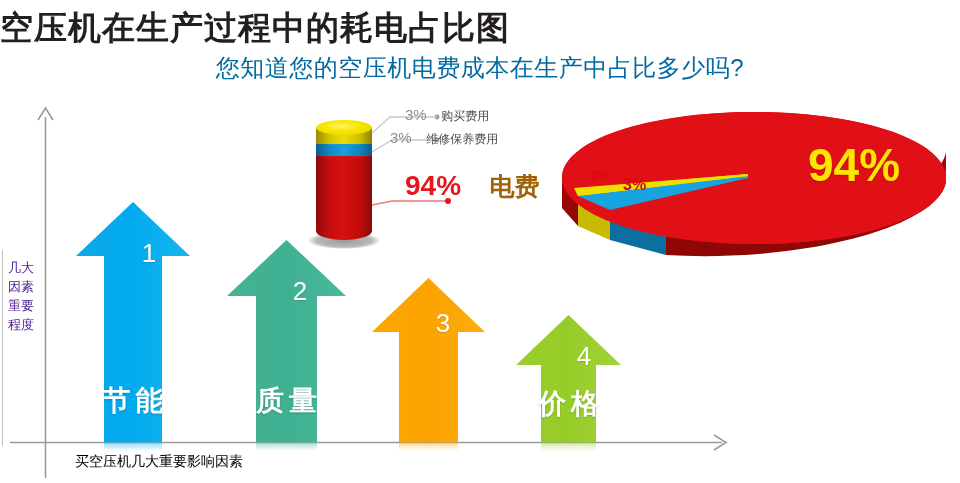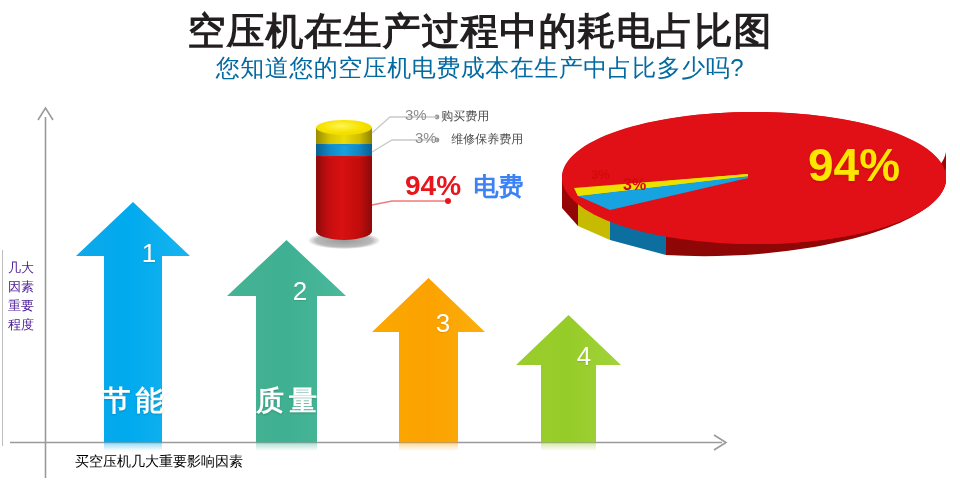--- a/index.html
+++ b/index.html
@@ -9,22 +9,22 @@
     background:#ffffff;
     font-family:"Liberation Sans","DejaVu Sans",sans-serif;
     overflow:hidden;
     position:relative;
   }
   #stage{position:absolute;left:0;top:0;width:960px;height:483px;}
 
   
   .title{
     position:absolute;left:0;top:6px;width:960px;
-    text-align:center;
-    font-size:38px;font-weight:bold;color:#231f20;
+    text-align:left;
+    font-size:33px;font-weight:bold;color:#231f20;
     letter-spacing:1px;
     white-space:nowrap;
   }
   .subtitle{
     position:absolute;left:0;top:52px;width:960px;
     text-align:center;
     font-size:24px;color:#0369a1;
     letter-spacing:0.5px;
     white-space:nowrap;
   }
@@ -102,21 +102,21 @@
     position:absolute;left:0;top:22px;width:56px;height:13px;
     background:#cf1212;border-radius:50%;
   }
 
   
   .callout{position:absolute;white-space:nowrap;}
   .callout .pct{color:#8c8c8c;font-size:15px;}
   .callout .txt{color:#4d4d4d;font-size:12px;}
   .callout-main{position:absolute;white-space:nowrap;}
   .callout-main .pct{color:#e8151c;font-size:28px;font-weight:bold;}
-  .callout-main .txt{color:#3b82f6;font-size:25px;font-weight:bold;margin-left:8px;}
+  .callout-main .txt{color:#a16207;font-size:25px;font-weight:bold;margin-left:24px;}
 
   
   .pie-wrap{position:absolute;left:548px;top:108px;width:412px;height:155px;}
   .pie-lab{
     position:absolute;font-weight:bold;white-space:nowrap;
   }
   .pie-lab-94{
     left:260px;top:30px;color:#ffe600;font-size:46px;
     text-shadow:0 1px 2px rgba(120,0,0,.35);
   }
@@ -197,20 +197,21 @@
       <defs>
         <linearGradient id="g4" x1="0" y1="0" x2="1" y2="0">
           <stop offset="0%" stop-color="#9acd2d"></stop>
           <stop offset="50%" stop-color="#96cc28"></stop>
           <stop offset="100%" stop-color="#a2d33c"></stop>
         </linearGradient>
       </defs>
       <polygon points="52.5,0 105,50 80,50 80,127 25,127 25,50 0,50" fill="url(#g4)"></polygon>
     </svg>
     <div class="num" style="left:51px;top:26px;width:34px;">4</div>
+    <div class="lab" style="top:70px;">价格</div>
     <div class="refl" style="left:25px;width:55px;background:linear-gradient(to bottom,rgba(150,204,40,.45),rgba(150,204,40,0));"></div>
   </div>
 
   <div class="cyl" style="left:316px;top:124px;width:56px;height:126px;">
     <div class="shadow"></div>
     <div class="body-red"></div>
     <div class="red-ell"></div>
     <div class="band-blue"></div>
     <div class="blue-ell"></div>
     <div class="band-yellow"></div>
@@ -229,21 +230,21 @@
 
     <polyline points="372,205 392,201 448,201" fill="none" stroke="#f07b7b" stroke-width="1.4"></polyline>
     <circle cx="448" cy="201" r="3" fill="#e8151c"></circle>
   </svg>
 
   <div class="callout" style="left:405px;top:106px;">
     <span class="pct">3%</span>
     <span class="txt" style="margin-left:10px;">购买费用</span>
   </div>
 
-  <div class="callout" style="left:415px;top:129px;">
+  <div class="callout" style="left:390px;top:129px;">
     <span class="pct">3%</span>
     <span class="txt" style="margin-left:10px;">维修保养费用</span>
   </div>
 
   <div class="callout-main" style="left:405px;top:170px;">
     <span class="pct">94%</span>
     <span class="txt">电费</span>
   </div>
 
   <div class="pie-wrap">

